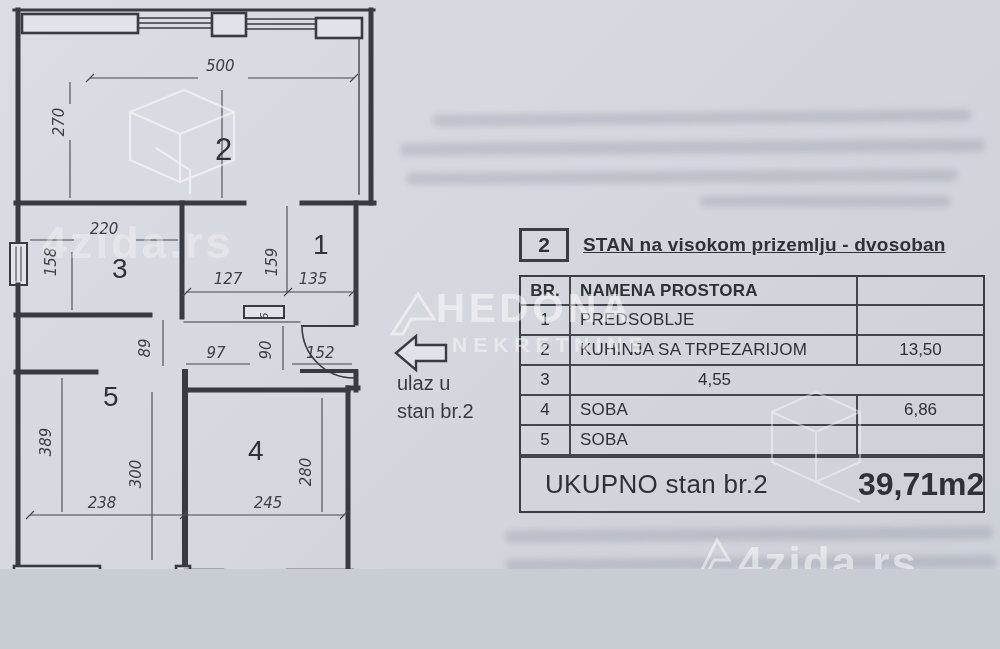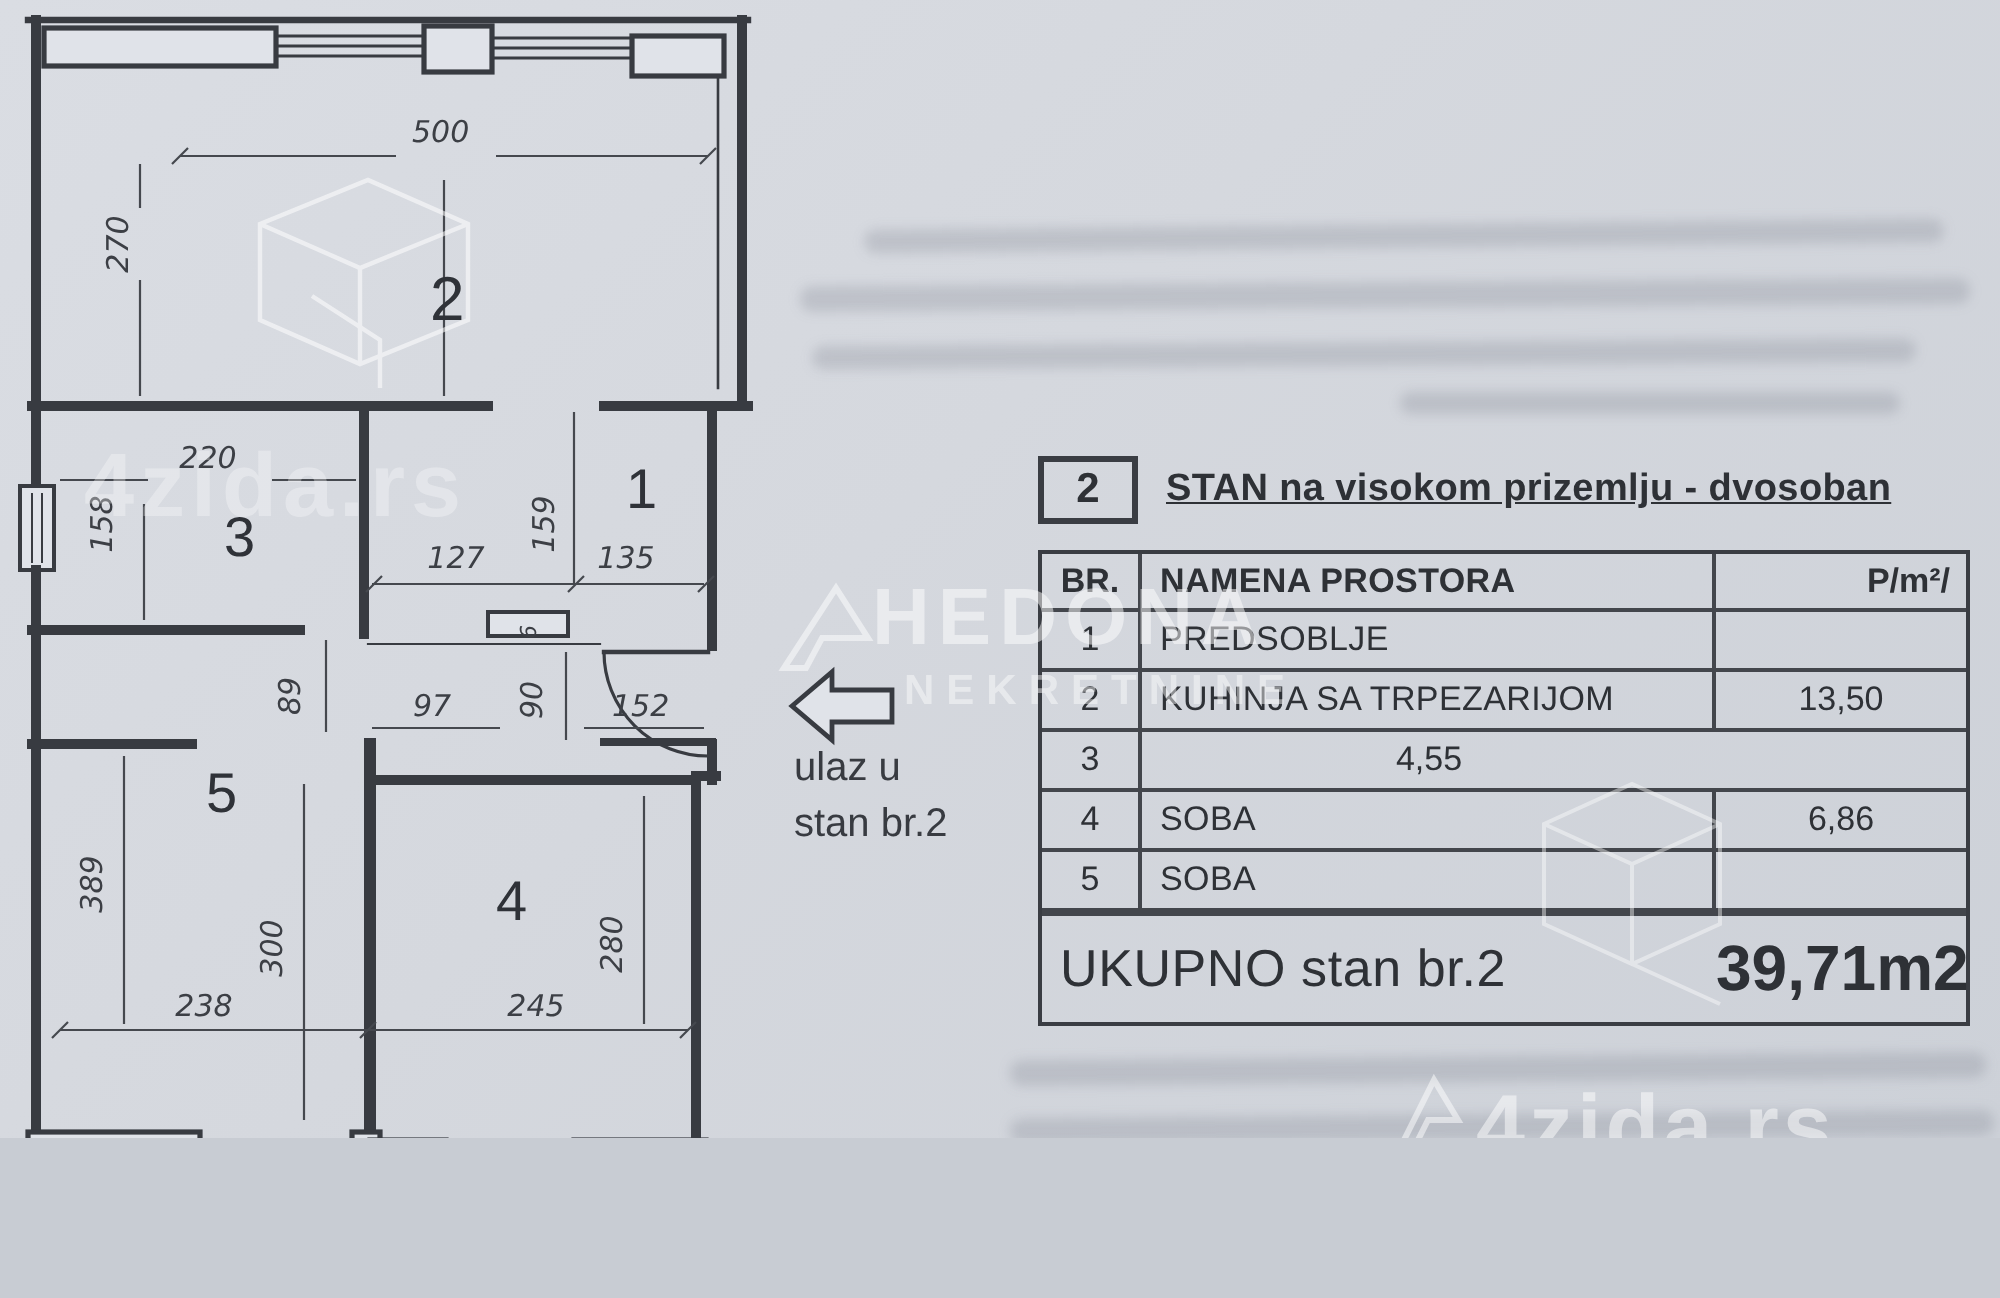--- a/index.html
+++ b/index.html
@@ -25,21 +25,21 @@
   .t-row:last-of-type{border-bottom:none;}
   .t-head{height:27px;}
   .t-body{height:28px;}
   .c{display:flex;align-items:center;font-size:17px;}
   .c-br{justify-content:center;border-right:2px solid #43464c;}
   .c-name{padding-left:9px;border-right:2px solid #43464c;letter-spacing:.2px;}
   .c-area{justify-content:center;}
   .t-head .c{font-weight:600;}
   .t-head .c-area{justify-content:flex-end;padding-right:8px;}
   .t-foot{display:grid;grid-template-columns:337px 1fr;height:53px;}
-  .foot-label{display:flex;align-items:center;padding-left:9px;font-size:26px;letter-spacing:.3px;}
+  .foot-label{display:flex;align-items:center;padding-left:24px;font-size:26px;letter-spacing:.3px;}
   .foot-value{display:flex;align-items:center;justify-content:center;font-size:32px;font-weight:bold;}
   
   .smudge{position:absolute;border-radius:6px;background:rgba(96,102,114,.20);filter:blur(3px);}
   
   .wm-layer{position:absolute;left:0;top:0;pointer-events:none;}
 </style>
 </head>
 <body>
 
 <div class="stage">
@@ -179,21 +179,20 @@
 
   <div class="legend">
     <div class="legend-header">
       <div class="unit-box">2</div>
       <div class="legend-title">STAN na visokom prizemlju - dvosoban</div>
     </div>
     <div class="legend-table">
       <div class="t-row t-head">
         <div class="c c-br">BR.</div>
         <div class="c c-name">NAMENA PROSTORA</div>
-        <div class="c c-area">P/m²/</div>
       </div>
       <div class="t-row t-body">
         <div class="c c-br">1</div>
         <div class="c c-name">PREDSOBLJE</div>
       </div>
       <div class="t-row t-body">
         <div class="c c-br">2</div>
         <div class="c c-name">KUHINJA SA TRPEZARIJOM</div>
         <div class="c c-area">13,50</div>
       </div>

